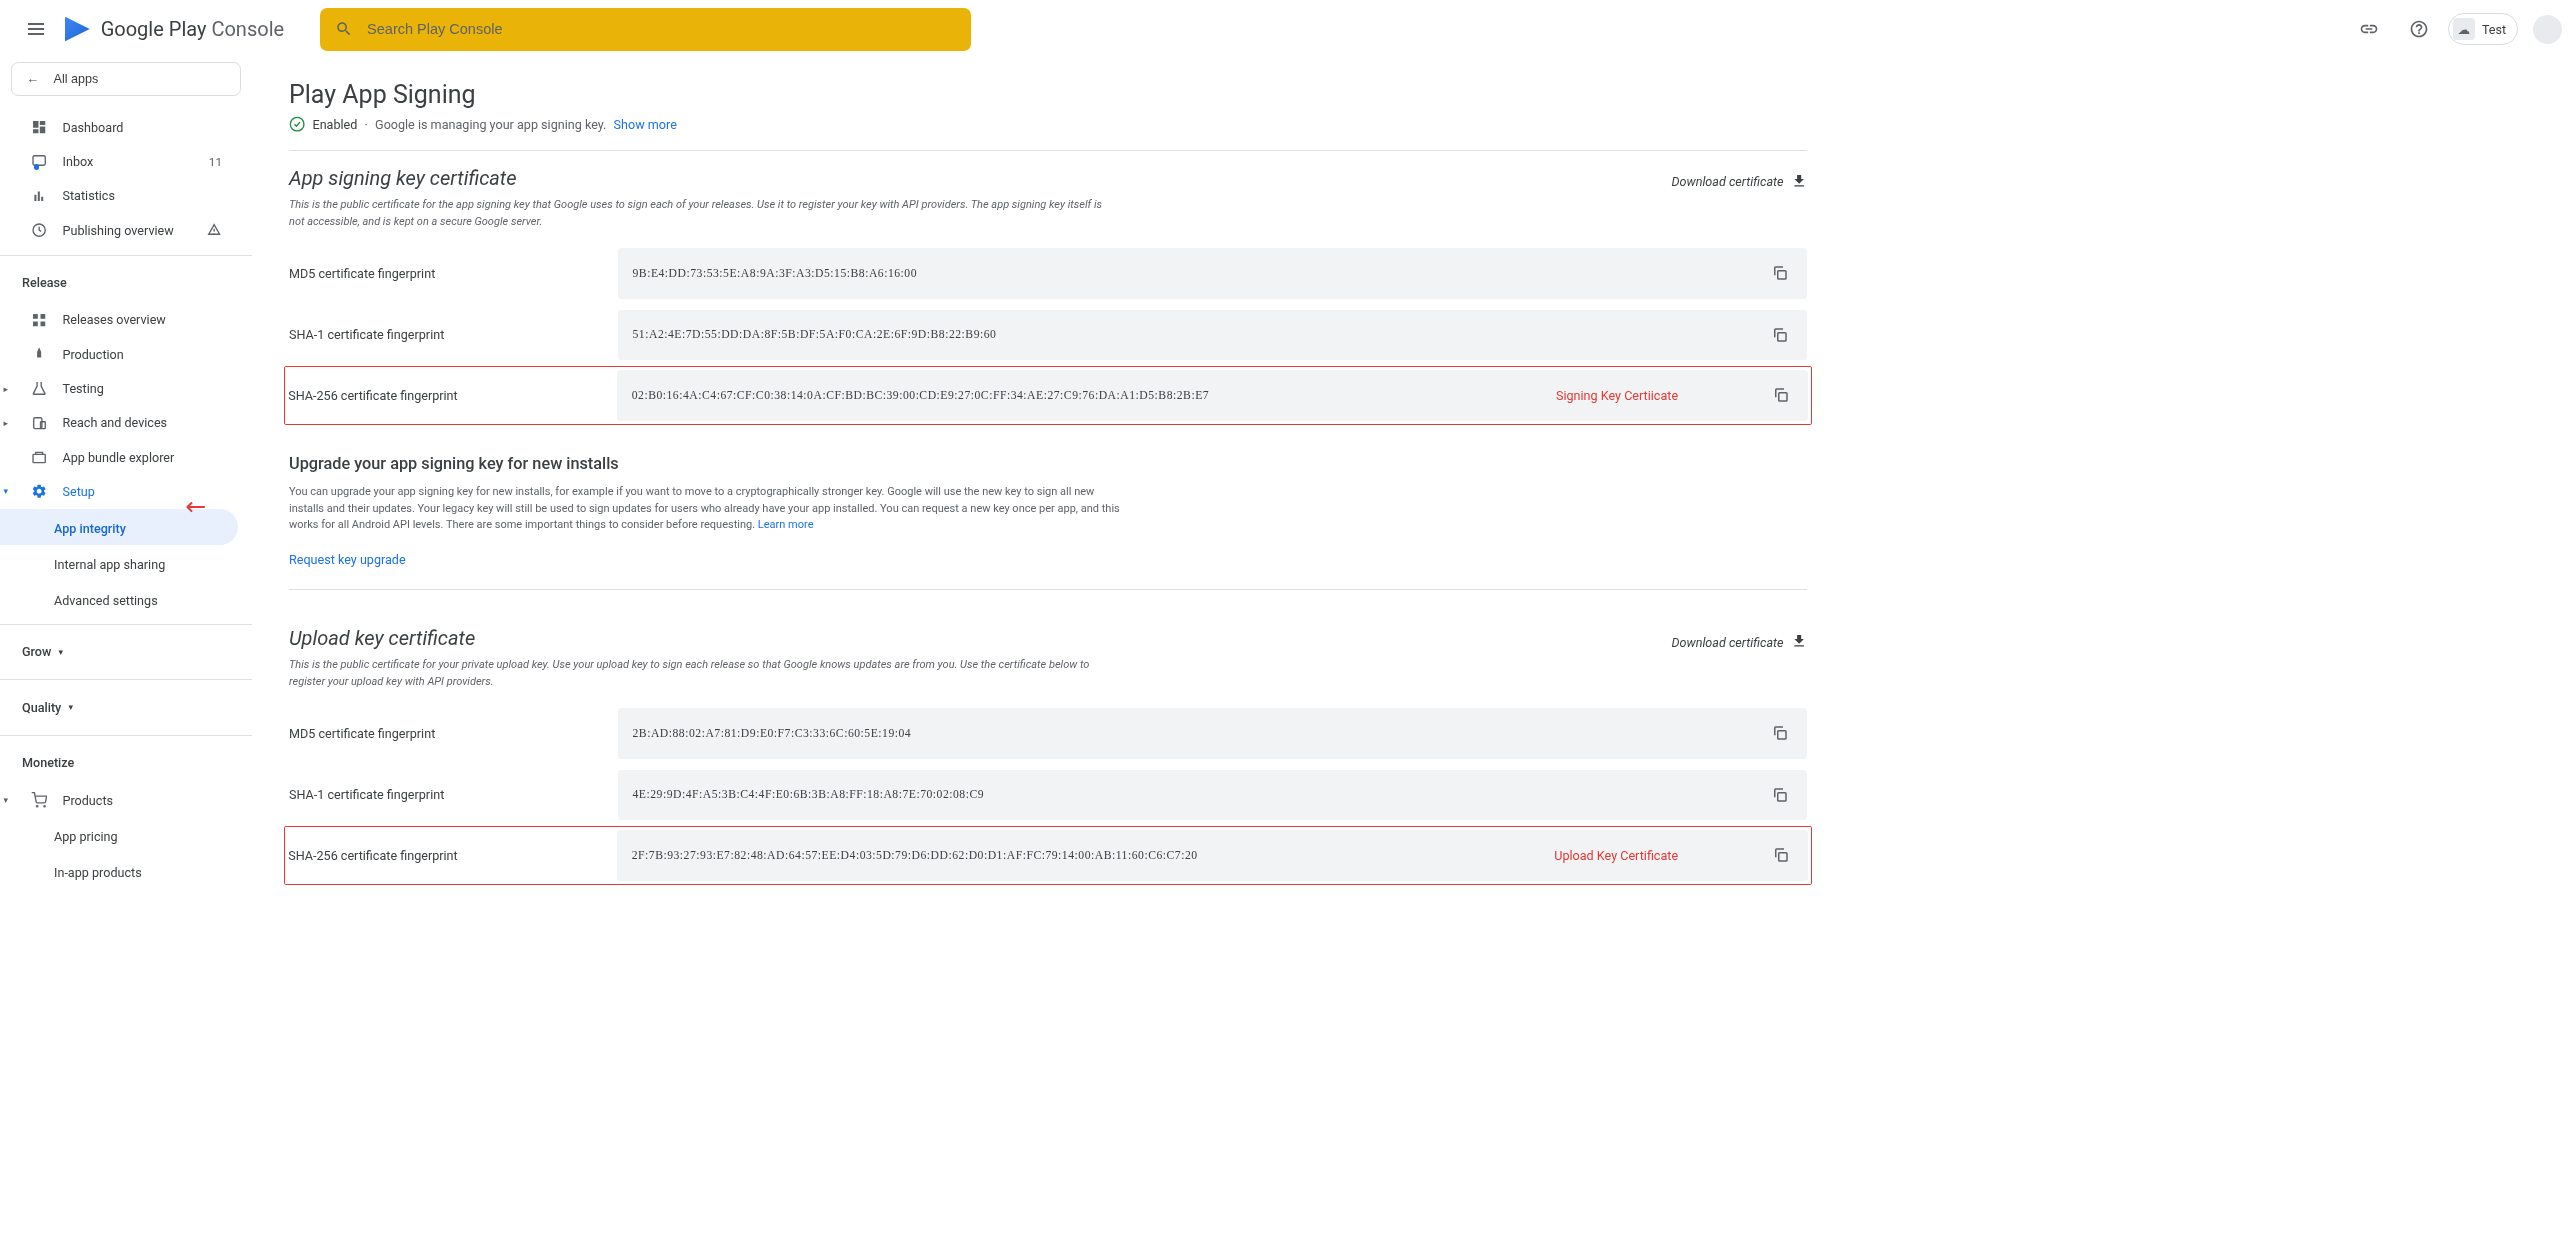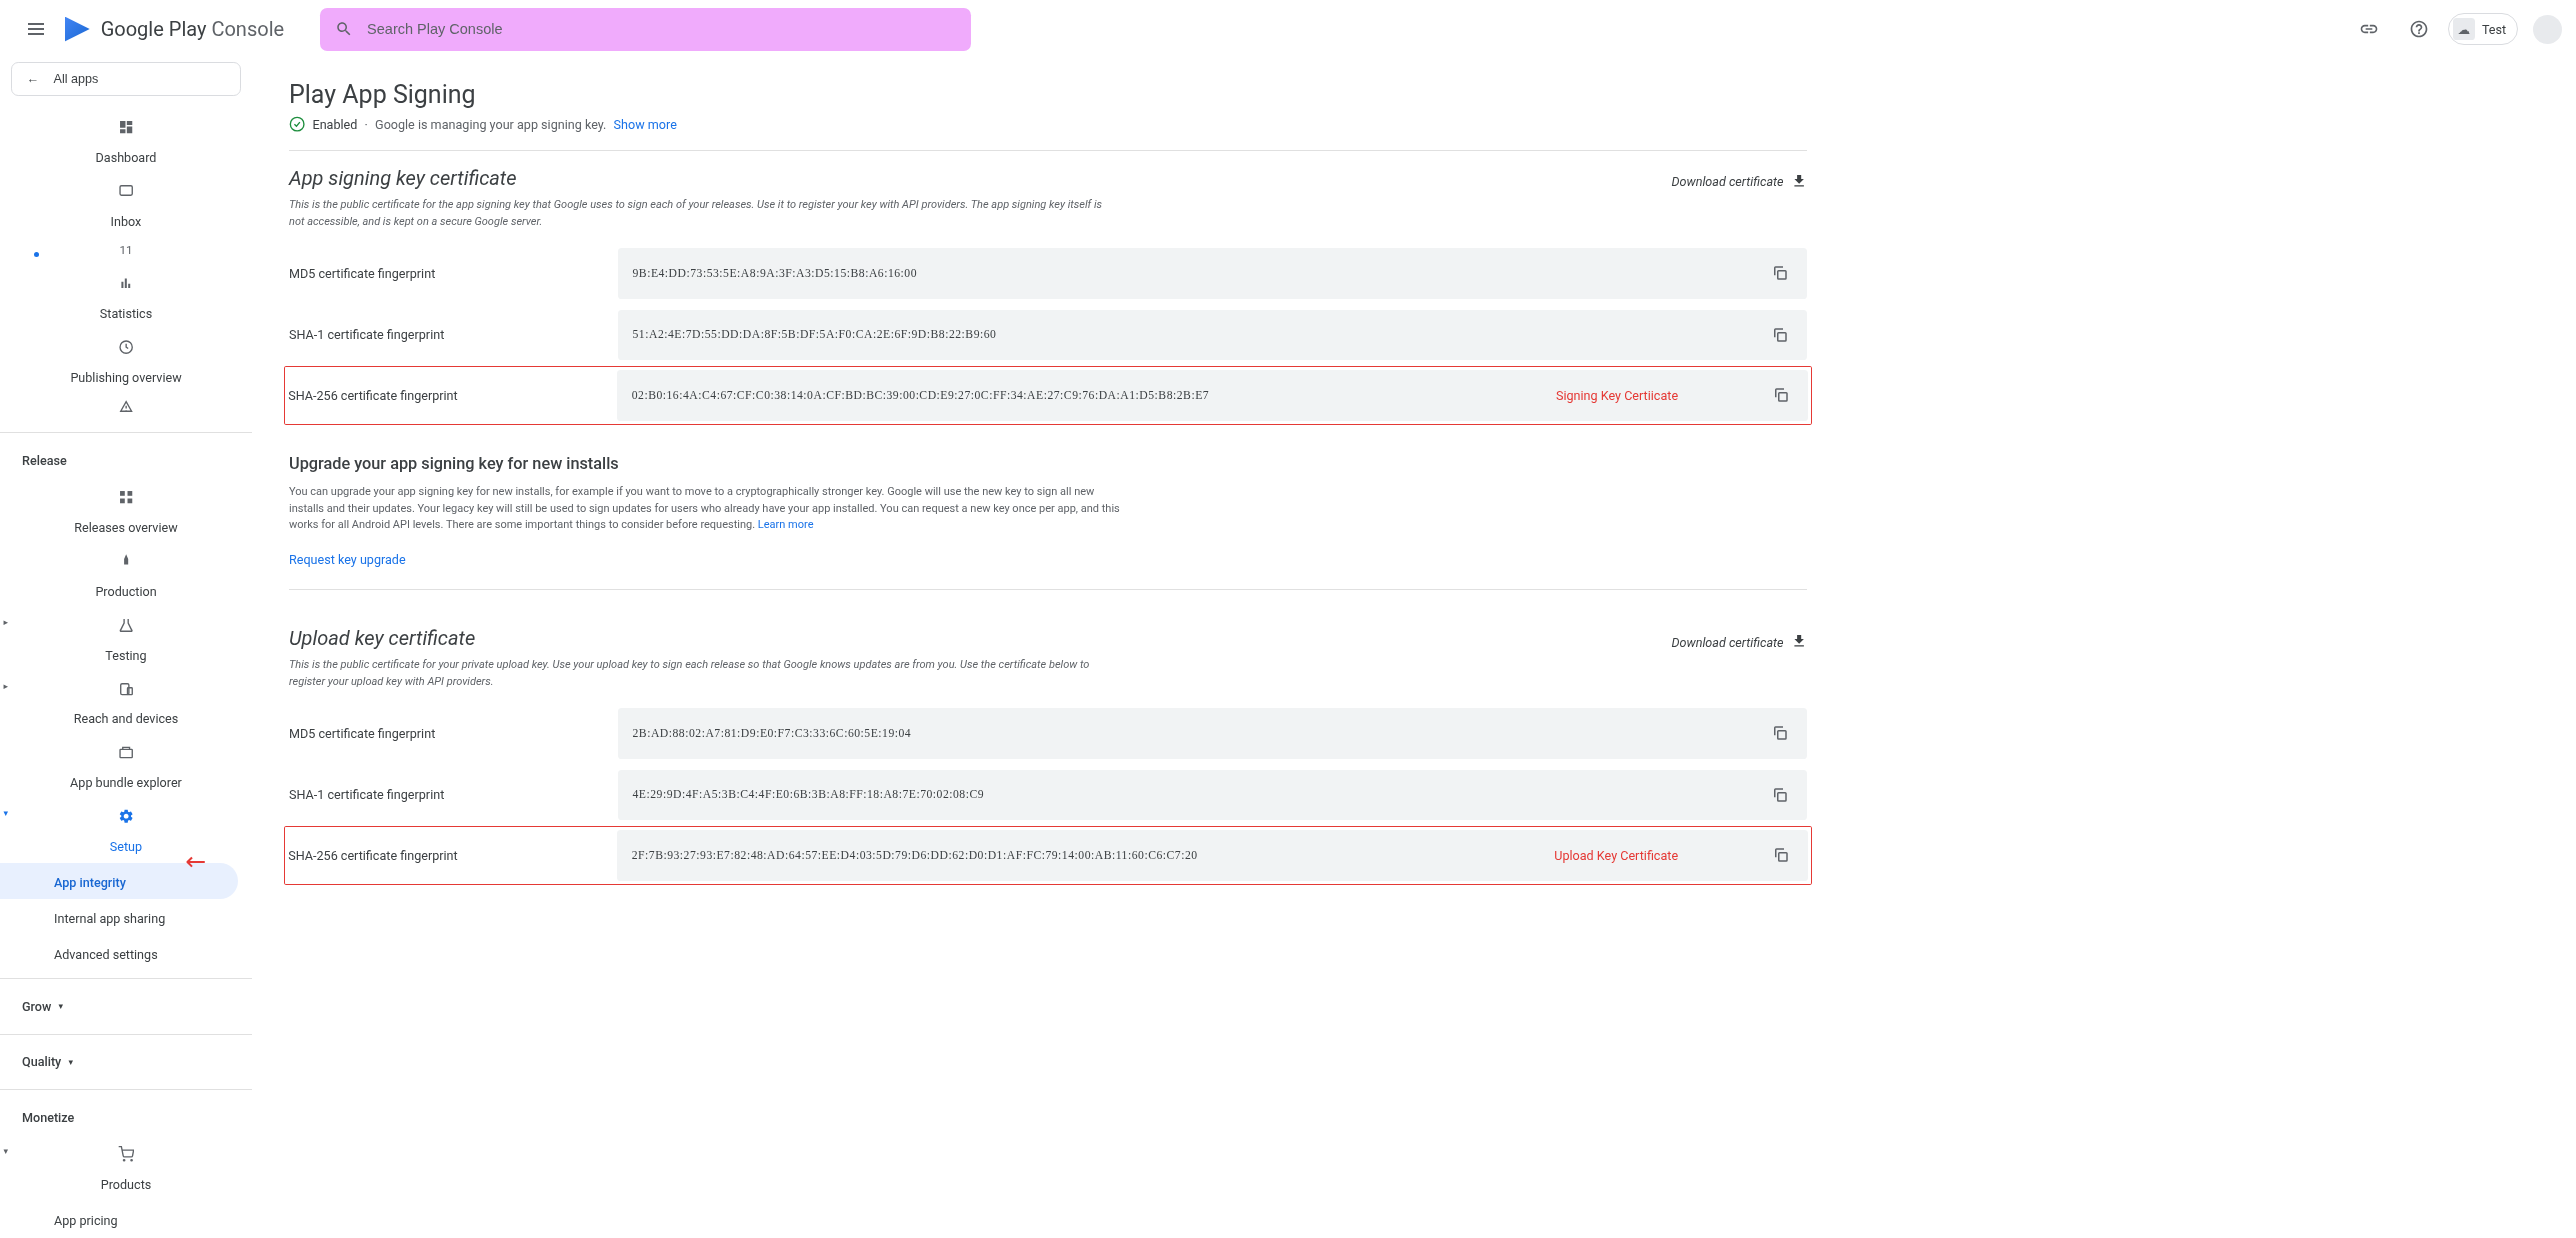--- a/index.html
+++ b/index.html
@@ -7,38 +7,38 @@
     
     
     .header { display: flex; align-items: center; height: 58px; padding: 0 14.5px; }
     .menu-btn { width: 43px; height: 43px; display: flex; align-items: center; justify-content: center; border: none; background: none; cursor: pointer; border-radius: 50%; }
     .menu-icon { width: 16.3px; height: 12.6px; display: flex; flex-direction: column; justify-content: space-between; }
     .menu-icon span { height: 1.8px; background: #5f6368; }
     .logo { display: flex; align-items: center; margin-left: 7.2px; margin-right: 36px; }
     .logo-icon { width: 25px; height: 25px; background: linear-gradient(135deg, #4285f4, #1967d2); margin-right: 11px; clip-path: polygon(0 0, 100% 50%, 0 100%); }
     .logo-text { font-size: 20px; color: #5f6368; }
     .logo-text .strong { color: #3c4043; }
-    .search-box { flex: 0 0 651px; display: flex; align-items: center; height: 43px; background: #f0abfc; border-radius: 7.2px; padding: 0 14.5px; }
+    .search-box { flex: 0 0 651px; display: flex; align-items: center; height: 43px; background: #eab308; border-radius: 7.2px; padding: 0 14.5px; }
     .search-icon { color: #5f6368; margin-right: 14.5px; }
     .search-input { flex: 1; border: none; background: none; outline: none; font-size: 14.5px; color: #3c4043; }
     .search-input::placeholder { color: #5f6368; }
     .header-right { margin-left: auto; display: flex; align-items: center; gap: 7.2px; }
     .icon-btn { width: 43px; height: 43px; display: flex; align-items: center; justify-content: center; border: none; background: none; cursor: pointer; border-radius: 50%; color: #5f6368; }
     .app-chip { display: flex; align-items: center; gap: 7.2px; padding: 3.6px 11px 3.6px 3.6px; border: 0.9px solid #dadce0; border-radius: 16.3px; cursor: pointer; }
     .app-chip-icon { width: 22px; height: 22px; background: #e8eaed; border-radius: 3.6px; display: flex; align-items: center; justify-content: center; color: #5f6368; font-size: 12.6px; }
     .avatar { width: 29px; height: 29px; background: #e8eaed; border-radius: 50%; margin-left: 7.2px; }
     
     
     .layout { display: flex; }
     
     
     .sidebar { width: 253px; flex-shrink: 0; border-right: 0.9px solid transparent; }
     .back-btn { display: flex; align-items: center; gap: 14.5px; margin: 3.6px 11px; padding: 9px 14.5px; border: 0.9px solid #dadce0; border-radius: 7.2px; cursor: pointer; background: #fff; width: calc(100% - 22px); text-align: left; font-size: 12.6px; color: #3c4043; }
     .sidebar-divider { height: 0.9px; background: #e0e0e0; margin: 7.2px 0; }
-    .nav-item { display: flex; align-items: center; gap: 14.5px; padding: 9px 30px; cursor: pointer; color: #3c4043; position: relative; flex-direction: column; }
+    .nav-item { display: flex; align-items: center; gap: 14.5px; padding: 9px 30px; cursor: pointer; color: #3c4043; position: relative; }
     .nav-item .icon-slot { width: 18px; display: flex; justify-content: center; color: #5f6368; }
     .nav-item .label { flex: 1; }
     .nav-item .badge { font-size: 11.7px; color: #5f6368; }
     .nav-item .warning { color: #5f6368; }
     .nav-item.blue .icon-slot { color: #1a73e8; }
     .nav-item.blue .label { color: #1a73e8; }
     .nav-section { padding: 12.6px 22px; font-weight: 500; color: #3c4043; cursor: pointer; display: flex; align-items: center; gap: 7.2px; }
     .sub-item { display: flex; align-items: center; padding: 12px 22px 9px 54px; cursor: pointer; color: #3c4043; border-radius: 0 22px 22px 0; margin-right: 14.5px; }
     .sub-item.active { background: #e8f0fe; color: #1967d2; font-weight: 500; }
     .expand-arrow { position: absolute; left: 3.6px; color: #5f6368; font-size: 9px; }

